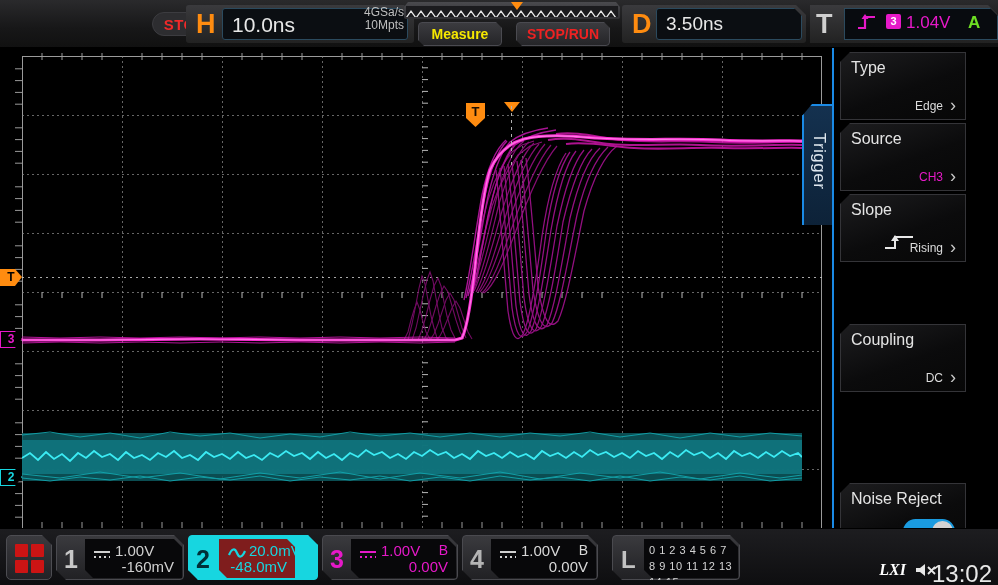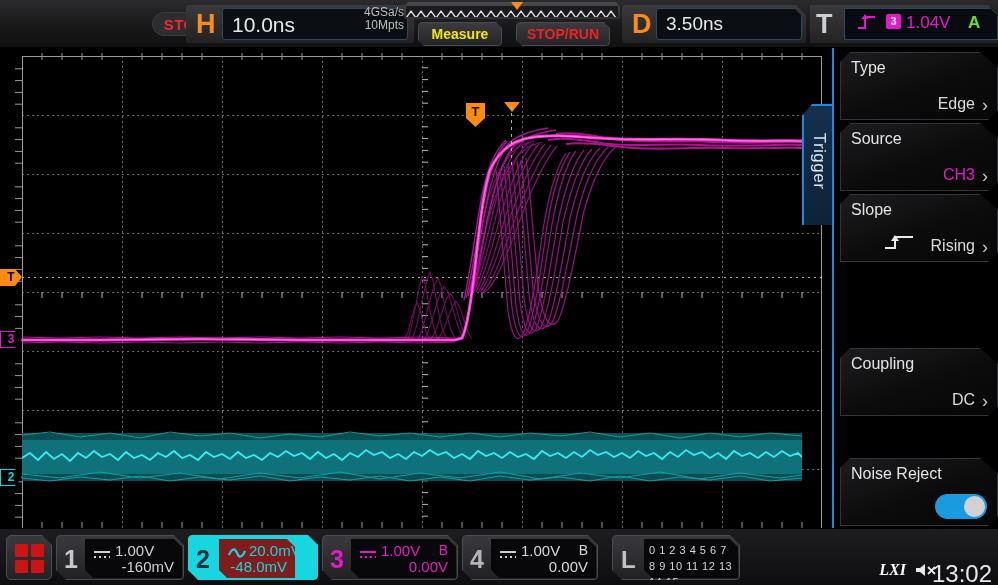--- a/index.html
+++ b/index.html
@@ -163,31 +163,31 @@
   .trig-tab span {
     position:absolute; left:-31px; top:45px; width:92px;
     transform: rotate(90deg); transform-origin:center;
     color:#dfe7ee; font-size:17px; text-align:center; letter-spacing:.5px;
   }
   .trig-panel {
     position:absolute; left:832px; top:48px; width:166px; height:480px;
     background:#000; border-left:2px solid #1a8ae5;
   }
   .mi {
-    position:absolute; left:840px; width:158px; height:68px;
+    position:absolute; left:840px; width:126px; height:68px;
     background:linear-gradient(160deg,#1d1d1f 0%,#0b0b0c 55%,#070707 100%);
     border:1px solid #343438;
     clip-path: polygon(0 10px, 10px 0, 140px 0, 158px 16px, 158px 58px, 148px 68px, 0 68px);
   }
   .mi.sel {
     border:2px solid #17a0e8;
     background:linear-gradient(160deg,#0d1b26 0%,#05080b 60%,#000 100%);
   }
   .mi-label { position:absolute; left:10px; top:6px; font-size:16px; color:#e4e4e4; }
-  .mi-value { position:absolute; right:22px; bottom:6px; font-size:16px; color:#dcdcdc; }
+  .mi-value { position:absolute; right:22px; bottom:6px; font-size:12px; color:#dcdcdc; }
   .mi-value.magenta { color:#e619c8; }
   .chev {
     position:absolute; right:6px; bottom:7px; width:9px; height:14px; color:#c8c8c8;
     font-size:18px; line-height:14px;
   }
   .toggle {
     position:absolute; right:10px; bottom:6px; width:52px; height:25px;
     border-radius:13px; background:#1a9be0;
   }
   .toggle .knob {
@@ -615,28 +615,28 @@
     <div style="position:absolute;left:42px;bottom:6px;">
       <svg width="32" height="18" viewBox="0 0 32 18">
         <path d="M2 15 H12 V4 H30" fill="none" stroke="#e8e8e8" stroke-width="2"></path>
         <path d="M12 2 L8 8 H16 Z" fill="#e8e8e8"></path>
       </svg>
     </div>
     <div class="mi-value">Rising</div>
     <div class="chev">›</div>
   </div>
 
-  <div class="mi" style="top:348px;padding-left:28px;">
+  <div class="mi" style="top:324px;padding-left:28px;">
     <div class="mi-label">Coupling</div>
     <div class="mi-value">DC</div>
     <div class="chev">›</div>
   </div>
 
 
-  <div class="mi" style="top:458px;">
+  <div class="mi" style="top:483px;">
     <div class="mi-label">Noise Reject</div>
     <div class="toggle">
       <div class="knob"></div>
     </div>
   </div>
 
   <div class="botbar">
 
     <div class="appgrid">
       <i style="left:8px;top:8px;"></i>

